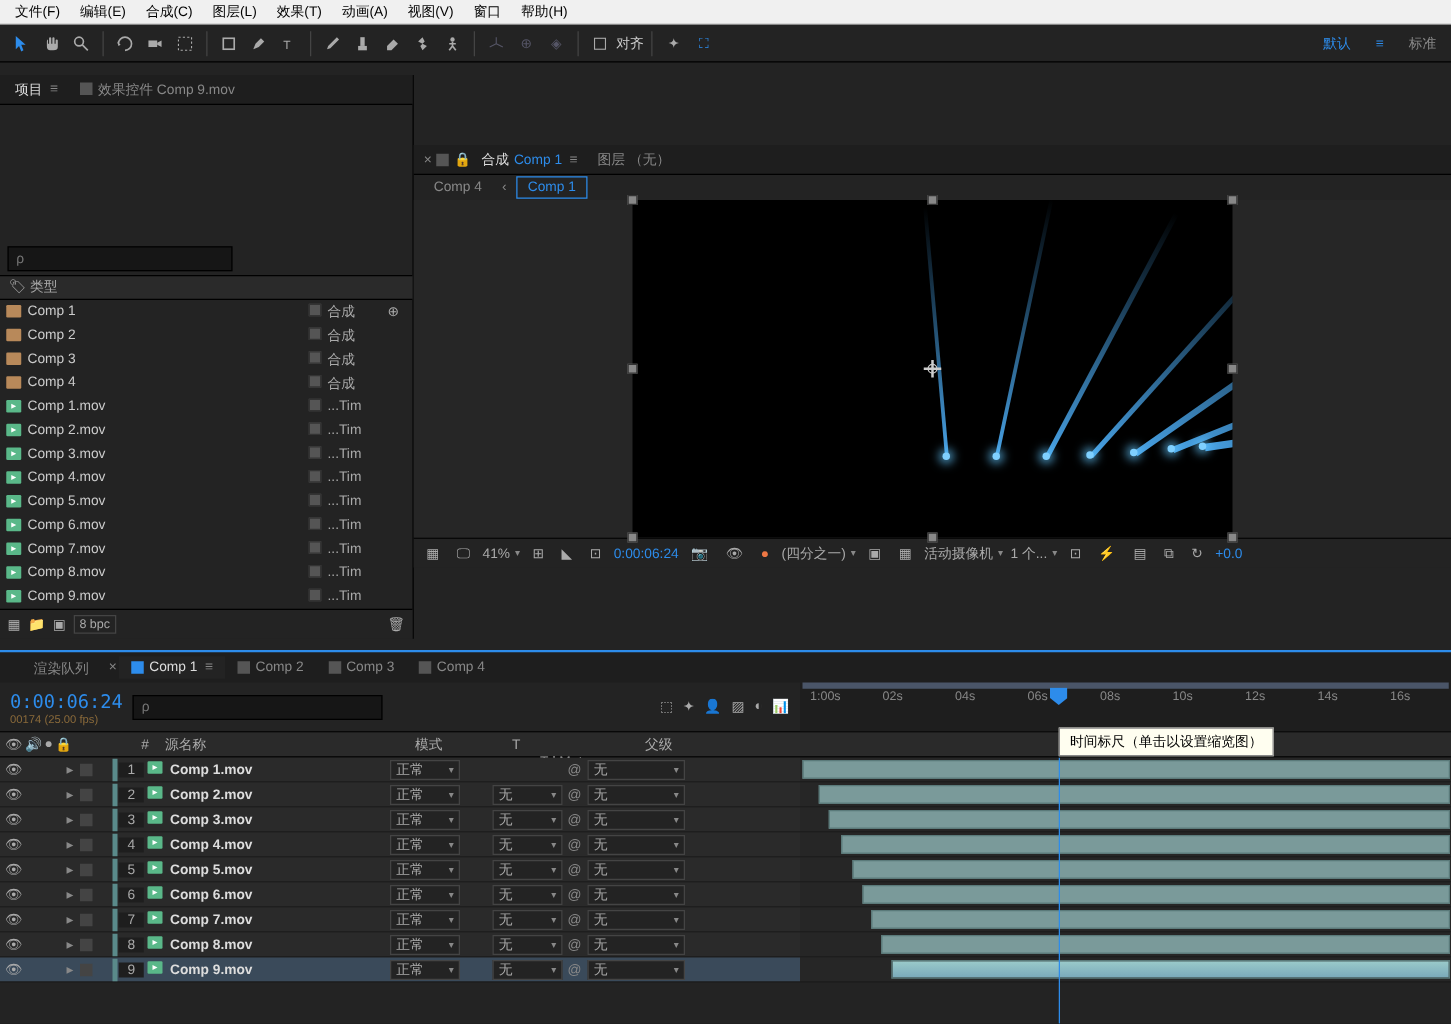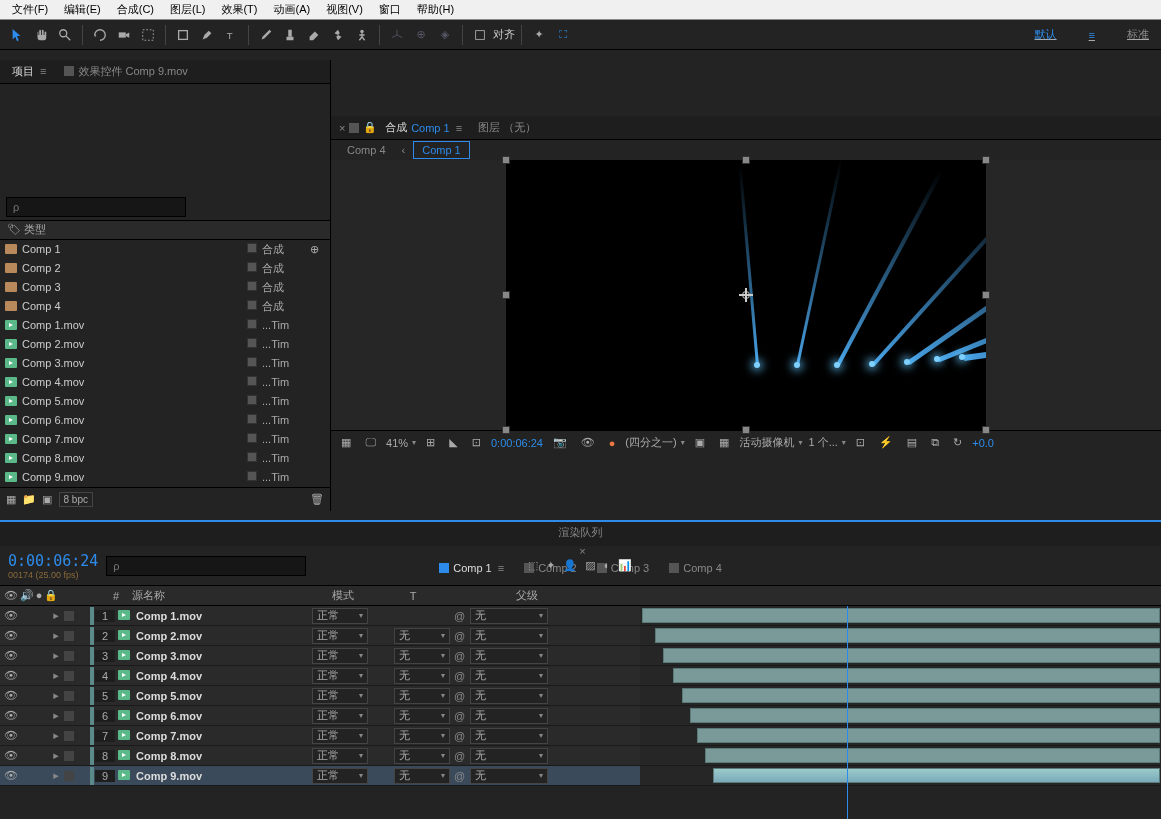--- a/index.html
+++ b/index.html
@@ -7,21 +7,21 @@
 
 
 .menubar { background: #f0f0f0; height: 20px; display: flex; align-items: center; padding: 0 4px; color: #000; border-bottom: 1px solid #888; }
 .menubar span { padding: 2px 8px; cursor: default; }
 
 
 .toolbar { background: #232323; height: 30px; display: flex; align-items: center; padding: 0 6px; gap: 2px; border-bottom: 1px solid #000; }
 .tool-btn { width: 22px; height: 22px; display: flex; align-items: center; justify-content: center; color: #aaa; border-radius: 2px; }
 .tool-btn.active { color: #2d8ceb; }
 .tool-sep { width: 1px; height: 20px; background: #444; margin: 0 4px; }
-.toolbar-right { margin-left: auto; display: flex; align-items: center; gap: 20px; text-decoration: underline; }
+.toolbar-right { margin-left: auto; display: flex; align-items: center; gap: 8px; }
 .toolbar-right span { color: #888; padding: 2px 6px; }
 .toolbar-right .active-ws { color: #2d8ceb; }
 
 
 .main { display: flex; height: 470px; align-items: center; }
 .left-panel { width: 331px; background: #232323; border-right: 1px solid #000; display: flex; flex-direction: column; }
 .right-panel { flex: 1; background: #232323; display: flex; flex-direction: column; }
 
 
 .panel-tabs { height: 24px; background: #1e1e1e; display: flex; align-items: center; padding: 0 4px; gap: 2px; border-bottom: 1px solid #000; }
@@ -73,21 +73,21 @@
 .dot { position: absolute; width: 6px; height: 6px; background: #7fd0ff; border-radius: 50%; box-shadow: 0 0 8px 3px rgba(100,200,255,0.7); }
 
 .viewer-footer { height: 24px; background: #232323; display: flex; align-items: center; padding: 0 6px; gap: 6px; border-top: 1px solid #000; font-size: 10px; }
 .vf-btn { padding: 1px 4px; color: #aaa; }
 .vf-val { color: #2d8ceb; }
 .vf-dd { display: flex; align-items: center; gap: 2px; }
 .vf-dd::after { content: '▾'; font-size: 8px; color: #888; margin-left: 2px; }
 
 
 .timeline { height: 299px; background: #232323; display: flex; flex-direction: column; border-top: 2px solid #2d8ceb; }
-.tl-tabs { height: 24px; background: #1e1e1e; display: flex; align-items: center; padding: 0 17px; gap: 2px; flex-direction: column; }
+.tl-tabs { height: 24px; background: #1e1e1e; display: flex; align-items: center; padding: 0 17px; gap: 2px; }
 .tl-tab { padding: 3px 10px; color: #888; display: flex; align-items: center; gap: 4px; }
 .tl-tab.active { color: #ddd; background: #232323; }
 .tl-tab-icon { width: 10px; height: 10px; background: #555; display: inline-block; }
 .tl-tab.active .tl-tab-icon { background: #2d8ceb; }
 
 .tl-header { height: 40px; display: flex; border-bottom: 1px solid #000; }
 .tl-header-left { width: 640px; display: flex; align-items: center; padding: 0 8px; gap: 8px; }
 .timecode { color: #2d8ceb; font-size: 15px; font-family: monospace; }
 .timecode-sub { color: #8a6a3a; font-size: 9px; }
 .tl-search { background: #161616; border: 1px solid #000; width: 200px; height: 20px; color: #aaa; padding: 2px 6px; }
@@ -548,20 +548,36 @@
       <input class="tl-search" placeholder="ρ" style="">
       <div class="tl-header-icons">
         <span>⬚</span>
         <span>✦</span>
         <span>👤</span>
         <span>▨</span>
         <span>◐</span>
         <span>📊</span>
       </div>
     </div>
+    <div class="tl-header-right">
+      <div class="work-area"></div>
+      <div class="time-ruler" id="time-ruler">
+          <div class="ruler-tick" style="left: 8px;">1:00s</div>
+          <div class="ruler-tick" style="left: 66px;">02s</div>
+          <div class="ruler-tick" style="left: 124px;">04s</div>
+          <div class="ruler-tick" style="left: 182px;">06s</div>
+          <div class="ruler-tick" style="left: 240px;">08s</div>
+          <div class="ruler-tick" style="left: 298px;">10s</div>
+          <div class="ruler-tick" style="left: 356px;">12s</div>
+          <div class="ruler-tick" style="left: 414px;">14s</div>
+          <div class="ruler-tick" style="left: 472px;">16s</div>
+        </div>
+      <div class="playhead"></div>
+      <div class="tooltip">时间标尺（单击以设置缩览图）</div>
+    </div>
   </div>
   <div class="tl-columns">
     <div class="tlc-left">
       <div class="tlc-switches">
         <span>👁</span>
         <span>🔊</span>
         <span>●</span>
         <span>🔒</span>
       </div>
       <div style="width:14px"></div>

